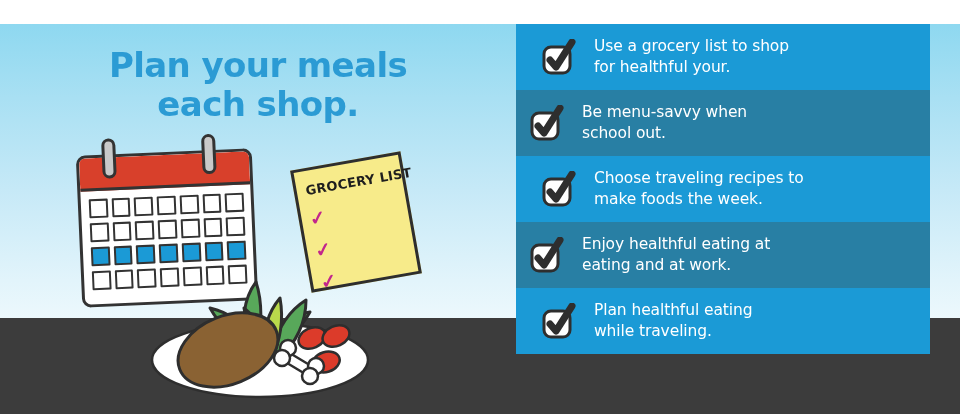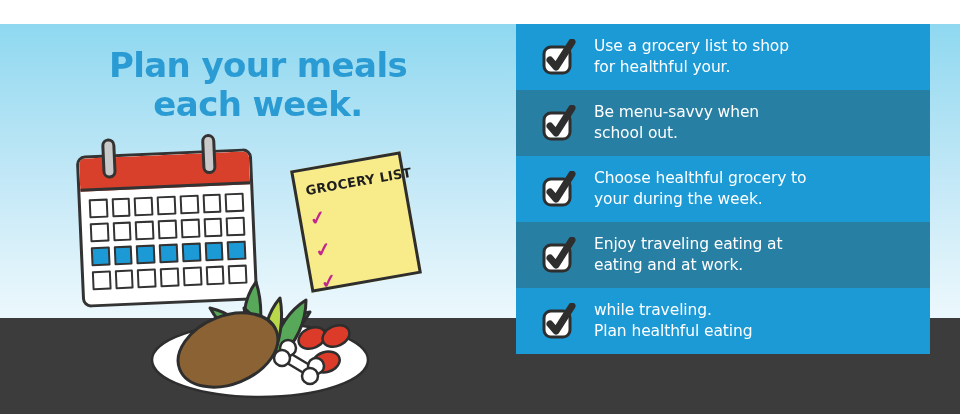--- a/index.html
+++ b/index.html
@@ -199,21 +199,21 @@
     flex-direction: column;
   }
   .tip {
     flex: 1 1 0;
     display: flex;
     align-items: center;
     padding-left: 24px;
     box-sizing: border-box;
   }
   .tip.light { background: #1B9AD6; }
-  .tip.dark  { background: #287FA4; }
+  .tip.dark  { background: #287FA4; padding-left: 12px; }
 
   .tip-check {
     flex: 0 0 auto;
     width: 36px;
     height: 36px;
     position: relative;
     margin-right: 18px;
   }
   .tip-text {
     color: #FFFFFF;
@@ -230,21 +230,21 @@
 <div id="infographic">
 
   <div class="bg-sky"></div>
   <div class="bg-table"></div>
   <div class="bg-floor"></div>
 
   <div class="illustration">
 
     <div class="headline">
       <span>Plan your meals</span>
-      <span class="l2">each week.</span>
+      <span class="l2">each shop.</span>
     </div>
 
     <div class="calendar">
       <div class="cal-ring r1"></div>
       <div class="cal-ring r2"></div>
       <div class="cal-body">
         <div class="cal-header"></div>
         <div class="cal-grid">
           <div class="cal-cell"></div>
           <div class="cal-cell"></div>
@@ -374,46 +374,46 @@
     </div>
 
     <div class="tip light">
       <span class="tip-check">
         <svg width="36" height="36" viewBox="0 0 36 36">
           <rect x="4" y="8" width="26" height="26" rx="7" fill="#FFFFFF" stroke="#2E2E2E" stroke-width="3"></rect>
           <path d="M10 21 L16 28 L32 3" fill="none" stroke="#2E2E2E" stroke-width="7" stroke-linecap="round" stroke-linejoin="round"></path>
         </svg>
       </span>
       <span class="tip-text">
-        <span class="ln">Choose healthful grocery to</span>
-        <span class="ln">your during the week.</span>
+        <span class="ln">Choose traveling recipes to</span>
+        <span class="ln">make foods the week.</span>
       </span>
     </div>
 
     <div class="tip dark">
       <span class="tip-check">
         <svg width="36" height="36" viewBox="0 0 36 36">
           <rect x="4" y="8" width="26" height="26" rx="7" fill="#FFFFFF" stroke="#2E2E2E" stroke-width="3"></rect>
           <path d="M10 21 L16 28 L32 3" fill="none" stroke="#2E2E2E" stroke-width="7" stroke-linecap="round" stroke-linejoin="round"></path>
         </svg>
       </span>
       <span class="tip-text">
-        <span class="ln">Enjoy traveling eating at</span>
+        <span class="ln">Enjoy healthful eating at</span>
         <span class="ln">eating and at work.</span>
       </span>
     </div>
 
     <div class="tip light">
       <span class="tip-check">
         <svg width="36" height="36" viewBox="0 0 36 36">
           <rect x="4" y="8" width="26" height="26" rx="7" fill="#FFFFFF" stroke="#2E2E2E" stroke-width="3"></rect>
           <path d="M10 21 L16 28 L32 3" fill="none" stroke="#2E2E2E" stroke-width="7" stroke-linecap="round" stroke-linejoin="round"></path>
         </svg>
       </span>
       <span class="tip-text">
+        <span class="ln">Plan healthful eating</span>
         <span class="ln">while traveling.</span>
-        <span class="ln">Plan healthful eating</span>
       </span>
     </div>
 
   </div>
 
 </div>
 
 </body></html>

